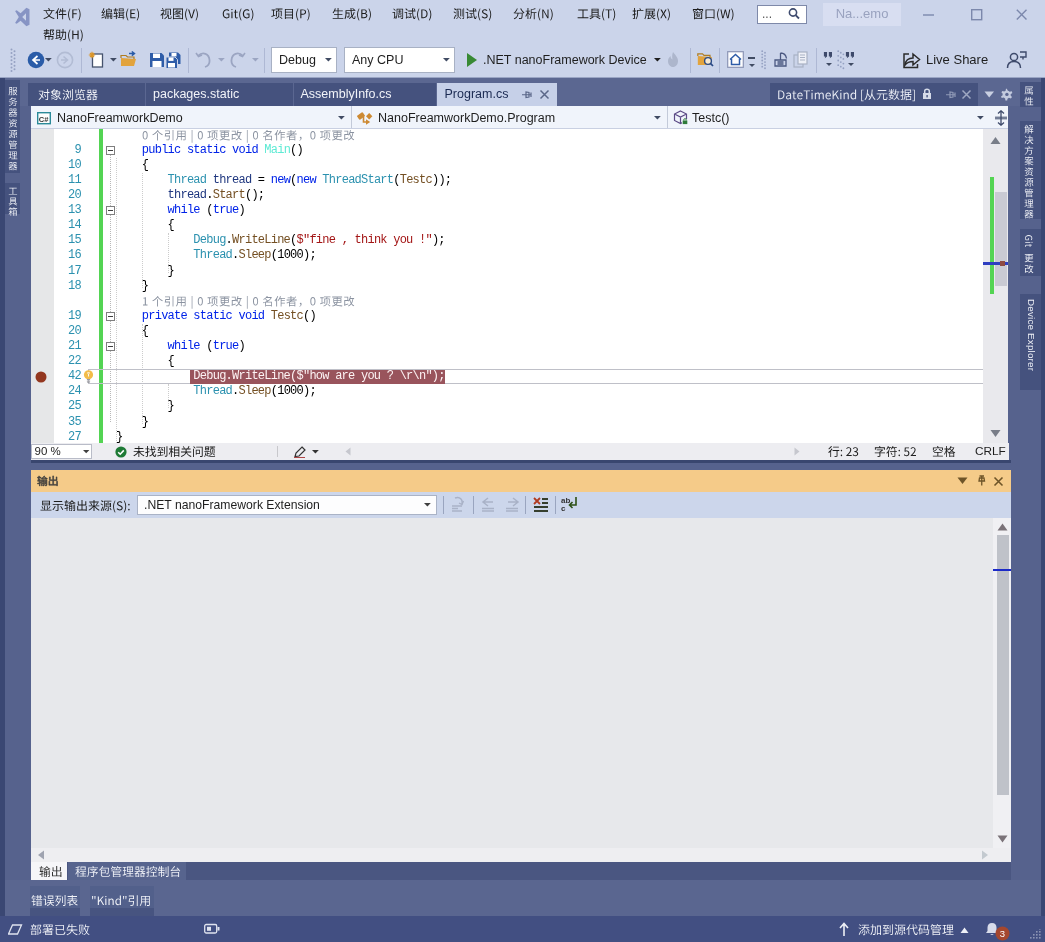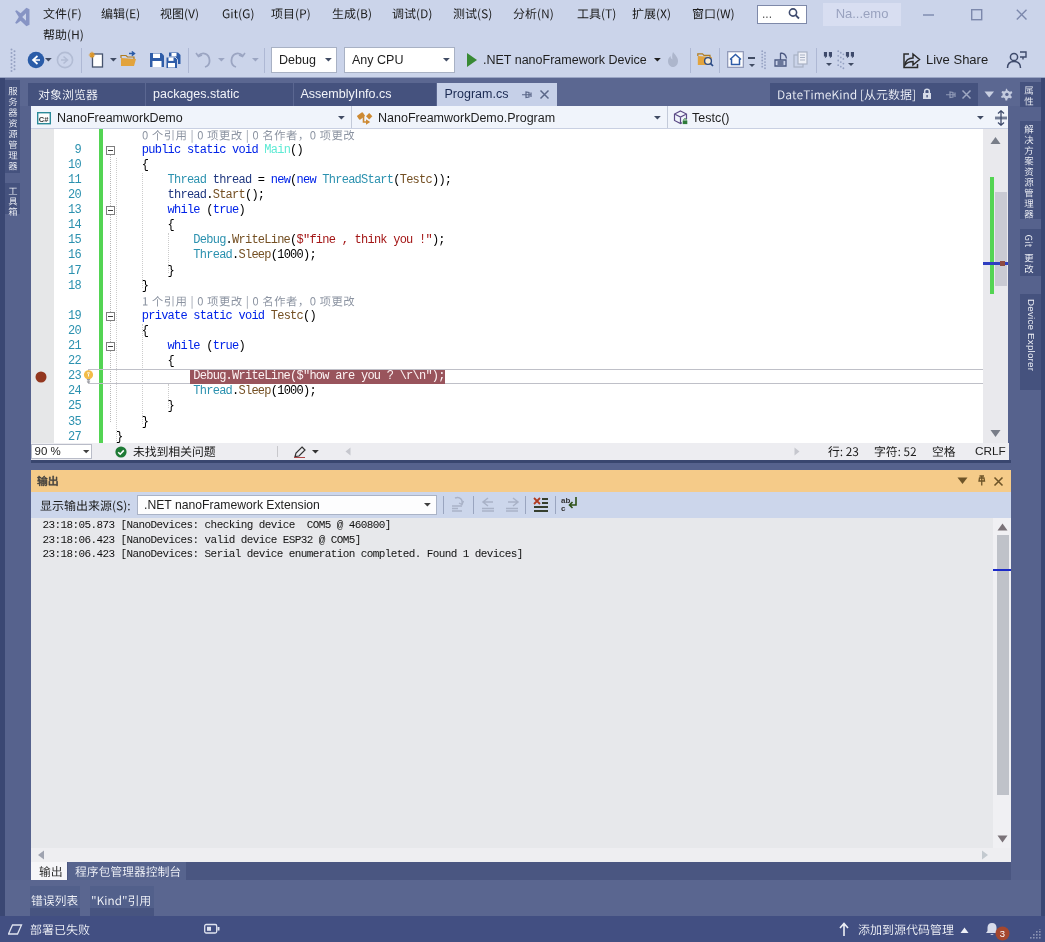--- a/index.html
+++ b/index.html
@@ -311,21 +311,21 @@
     <div style="position:absolute;left:55px;top:203.1px;width:26px;height:15px;line-height:15px;font-family:&quot;Liberation Mono&quot;, monospace;font-size:12px;letter-spacing:-0.755px;color:#2b91af;text-align:right">13</div>
     <div style="position:absolute;left:55px;top:218.2px;width:26px;height:15px;line-height:15px;font-family:&quot;Liberation Mono&quot;, monospace;font-size:12px;letter-spacing:-0.755px;color:#2b91af;text-align:right">14</div>
     <div style="position:absolute;left:55px;top:233.3px;width:26px;height:15px;line-height:15px;font-family:&quot;Liberation Mono&quot;, monospace;font-size:12px;letter-spacing:-0.755px;color:#2b91af;text-align:right">15</div>
     <div style="position:absolute;left:55px;top:248.4px;width:26px;height:15px;line-height:15px;font-family:&quot;Liberation Mono&quot;, monospace;font-size:12px;letter-spacing:-0.755px;color:#2b91af;text-align:right">16</div>
     <div style="position:absolute;left:55px;top:263.5px;width:26px;height:15px;line-height:15px;font-family:&quot;Liberation Mono&quot;, monospace;font-size:12px;letter-spacing:-0.755px;color:#2b91af;text-align:right">17</div>
     <div style="position:absolute;left:55px;top:278.6px;width:26px;height:15px;line-height:15px;font-family:&quot;Liberation Mono&quot;, monospace;font-size:12px;letter-spacing:-0.755px;color:#2b91af;text-align:right">18</div>
     <div style="position:absolute;left:55px;top:308.8px;width:26px;height:15px;line-height:15px;font-family:&quot;Liberation Mono&quot;, monospace;font-size:12px;letter-spacing:-0.755px;color:#2b91af;text-align:right">19</div>
     <div style="position:absolute;left:55px;top:323.9px;width:26px;height:15px;line-height:15px;font-family:&quot;Liberation Mono&quot;, monospace;font-size:12px;letter-spacing:-0.755px;color:#2b91af;text-align:right">20</div>
     <div style="position:absolute;left:55px;top:339.0px;width:26px;height:15px;line-height:15px;font-family:&quot;Liberation Mono&quot;, monospace;font-size:12px;letter-spacing:-0.755px;color:#2b91af;text-align:right">21</div>
     <div style="position:absolute;left:55px;top:354.1px;width:26px;height:15px;line-height:15px;font-family:&quot;Liberation Mono&quot;, monospace;font-size:12px;letter-spacing:-0.755px;color:#2b91af;text-align:right">22</div>
-    <div style="position:absolute;left:55px;top:369.2px;width:26px;height:15px;line-height:15px;font-family:&quot;Liberation Mono&quot;, monospace;font-size:12px;letter-spacing:-0.755px;color:#2b91af;text-align:right">23</div>
+    <div style="position:absolute;left:55px;top:369.2px;width:26px;height:15px;line-height:15px;font-family:&quot;Liberation Mono&quot;, monospace;font-size:12px;letter-spacing:-0.755px;color:#2b91af;text-align:right">42</div>
     <div style="position:absolute;left:55px;top:384.3px;width:26px;height:15px;line-height:15px;font-family:&quot;Liberation Mono&quot;, monospace;font-size:12px;letter-spacing:-0.755px;color:#2b91af;text-align:right">24</div>
     <div style="position:absolute;left:55px;top:399.4px;width:26px;height:15px;line-height:15px;font-family:&quot;Liberation Mono&quot;, monospace;font-size:12px;letter-spacing:-0.755px;color:#2b91af;text-align:right">25</div>
     <div style="position:absolute;left:55px;top:414.5px;width:26px;height:15px;line-height:15px;font-family:&quot;Liberation Mono&quot;, monospace;font-size:12px;letter-spacing:-0.755px;color:#2b91af;text-align:right">35</div>
     <div style="position:absolute;left:55px;top:429.6px;width:26px;height:15px;line-height:15px;font-family:&quot;Liberation Mono&quot;, monospace;font-size:12px;letter-spacing:-0.755px;color:#2b91af;text-align:right">27</div>
     <div style="position:absolute;left:116px;top:157.8px;width:0;height:286.9px;border-left:1px dotted #cccccc"></div>
     <div style="position:absolute;left:141.8px;top:172.9px;width:0;height:114.8px;border-left:1px dotted #cccccc"></div>
     <div style="position:absolute;left:141.8px;top:323.9px;width:0;height:99.7px;border-left:1px dotted #cccccc"></div>
     <div style="position:absolute;left:167.6px;top:233.3px;width:0;height:39.3px;border-left:1px dotted #cccccc"></div>
     <div style="position:absolute;left:167.6px;top:384.3px;width:0;height:24.2px;border-left:1px dotted #cccccc"></div>
     <div style="position:absolute;left:88px;top:368.7px;width:899px;height:15px;border:1px solid #bfc0c8;box-sizing:border-box"></div>
@@ -465,23 +465,20 @@
     <svg style="position:absolute;left:532px;top:496px;" width="17" height="17" viewBox="0 0 17 17">
       <path d="M2 2 L8 8 M8 2 L2 8" stroke="#b03a20" stroke-width="1.8"></path>
       <path d="M10 3 H16 M10 7 H16 M2 11 H16 M2 15 H16" stroke="#363f2e" stroke-width="1.9"></path>
     </svg>
     <svg style="position:absolute;left:561px;top:495px;" width="19" height="19" viewBox="0 0 19 19">
       <text x="0" y="8" font-family="Liberation Sans" font-size="8" font-weight="bold" fill="#333">ab</text>
       <text x="0" y="16" font-family="Liberation Sans" font-size="8" font-weight="bold" fill="#333">c</text>
       <path d="M15 2 V10 H9 M11.5 7 L8.5 10 L11.5 13" fill="none" stroke="#2d5016" stroke-width="1.6"></path>
     </svg>
     <div style="position:absolute;left:31px;top:518px;width:980px;height:329.5px;background:#e7e8eb;"></div>
-    <div style="position:absolute;left:42.6px;top:518px;font-family:&quot;Liberation Mono&quot;, monospace;font-size:11px;letter-spacing:-0.6px;color:#111;line-height:14.7px;white-space:pre">23:18:05.873 [NanoDevices: checking device  COM5 @ 460800]
-23:18:06.423 [NanoDevices: valid device ESP32 @ COM5]
-23:18:06.423 [NanoDevices: Serial device enumeration completed. Found 1 devices]</div>
     <div style="position:absolute;left:993px;top:518px;width:18px;height:329.5px;background:#f0f0f3;"></div>
     <svg style="position:absolute;left:997px;top:523px;" width="11" height="8" viewBox="0 0 11 8">
       <path d="M5.5 0.5 L10.5 7.5 H0.5 Z" fill="#7a7278"></path>
     </svg>
     <svg style="position:absolute;left:997px;top:835px;" width="11" height="8" viewBox="0 0 11 8">
       <path d="M0.5 0.5 H10.5 L5.5 7.5 Z" fill="#7a7278"></path>
     </svg>
     <div style="position:absolute;left:997px;top:535px;width:11.5px;height:260px;background:#bfc2c9;"></div>
     <div style="position:absolute;left:993px;top:569px;width:18px;height:2.4px;background:#1b2ac8;"></div>
     <div style="position:absolute;left:31px;top:847.5px;width:980px;height:14.5px;background:#eeeef1;"></div>

